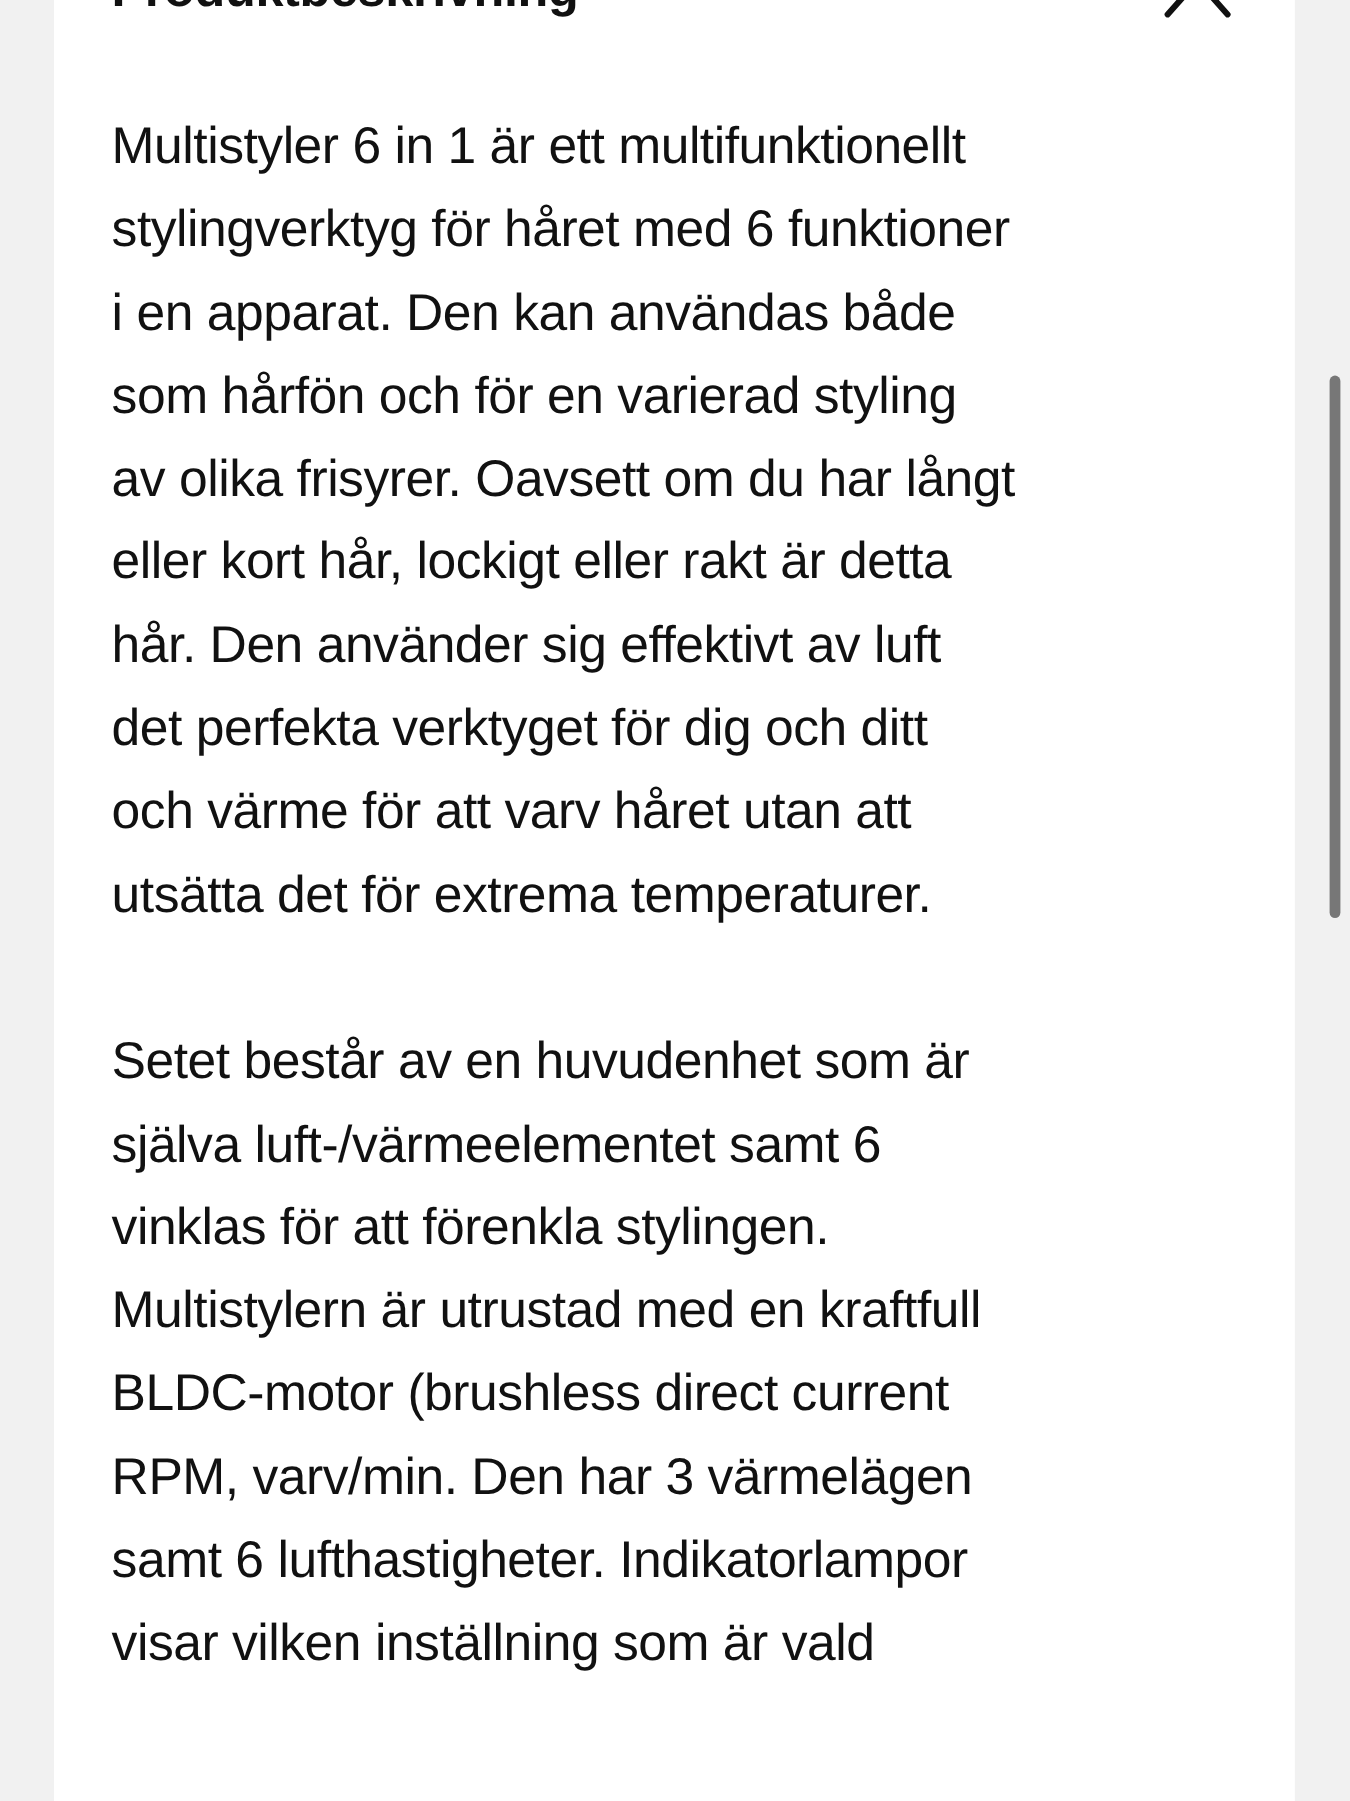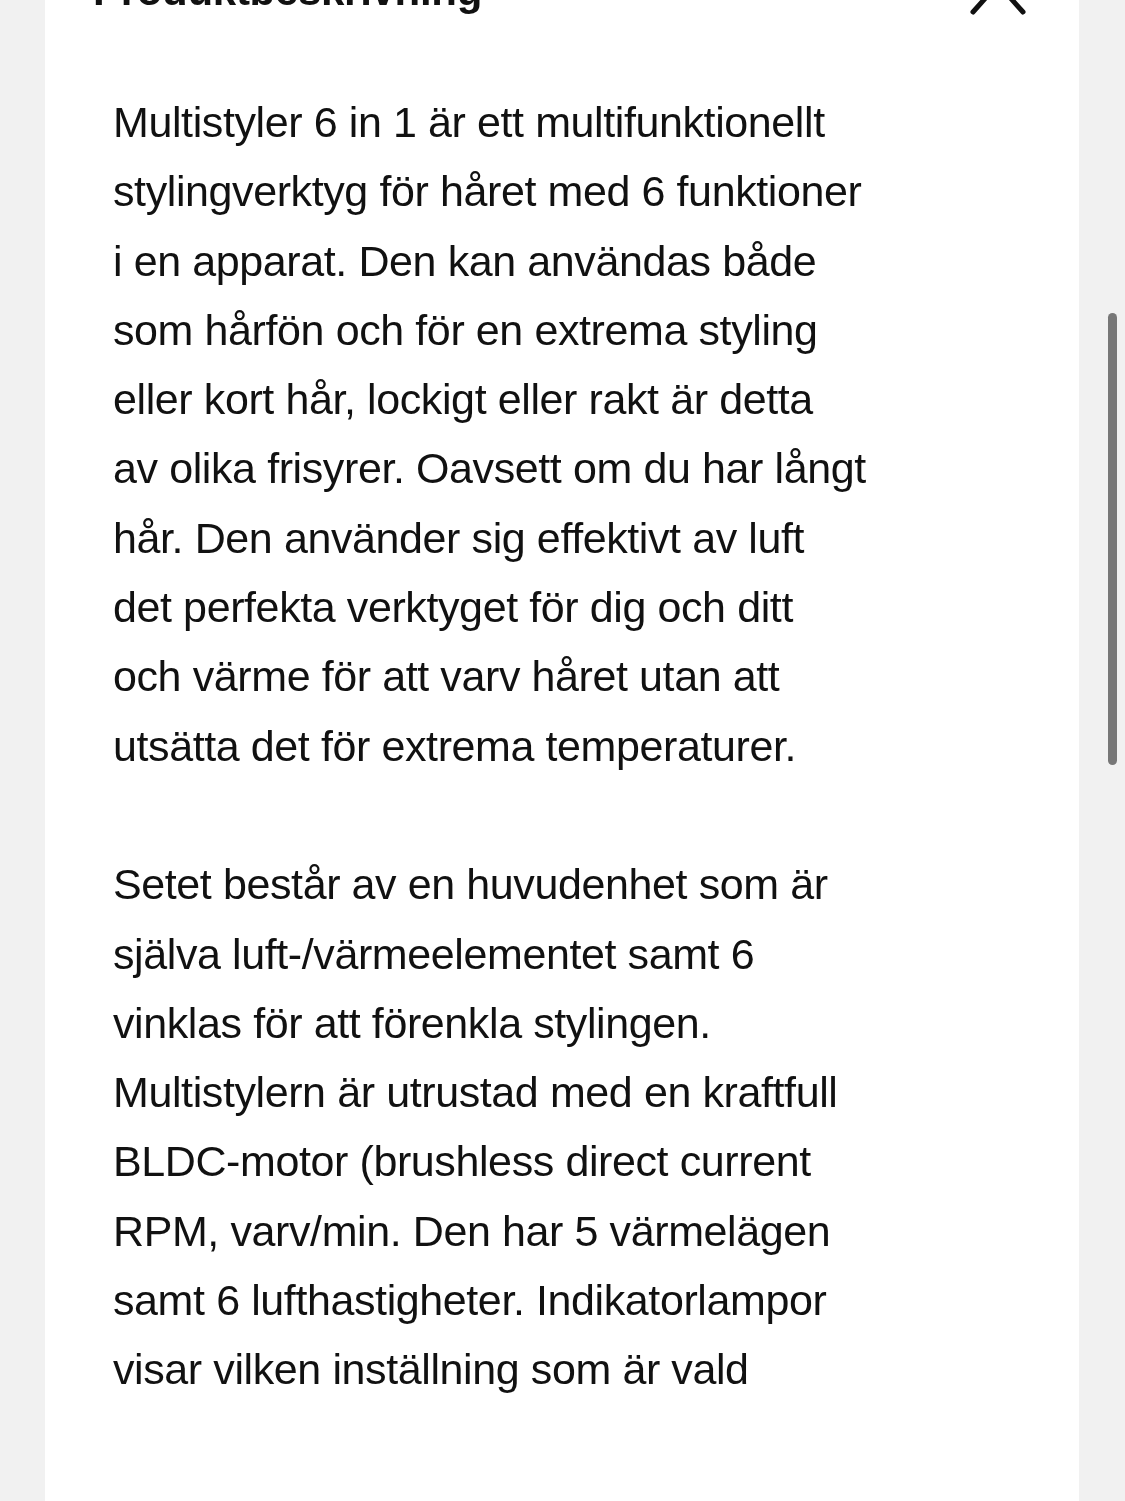--- a/index.html
+++ b/index.html
@@ -63,21 +63,20 @@
     font-size: 43px;
     color: #111111;
   }
   .para { margin: 0; padding: 0; }
   .line {
     display: block;
     height: 69.3px;
     line-height: 69.3px;
     white-space: nowrap;
     letter-spacing: -0.4px;
-    margin-left: 20px;
   }
   .para-gap { height: 69.3px; }
   .scrollbar-track {
     position: absolute;
     left: 1100px;
     top: 0;
     width: 25px;
     height: 1501px;
   }
   .scrollbar-thumb {
@@ -103,36 +102,36 @@
           <polyline points="8,34 33,6 58,34" fill="none" stroke="#111111" stroke-width="5" stroke-linecap="round" stroke-linejoin="round"></polyline>
         </svg>
       </div>
     </div>
 
     <div class="content">
       <p class="para">
         <span class="line">Multistyler 6 in 1 är ett multifunktionellt</span>
         <span class="line">stylingverktyg för håret med 6 funktioner</span>
         <span class="line">i en apparat. Den kan användas både</span>
-        <span class="line">som hårfön och för en extrema styling</span>
+        <span class="line">som hårfön och för en varierad styling</span>
+        <span class="line">av olika frisyrer. Oavsett om du har långt</span>
         <span class="line">eller kort hår, lockigt eller rakt är detta</span>
-        <span class="line">av olika frisyrer. Oavsett om du har långt</span>
         <span class="line">hår. Den använder sig effektivt av luft</span>
         <span class="line">det perfekta verktyget för dig och ditt</span>
         <span class="line">och värme för att varv håret utan att</span>
         <span class="line">utsätta det för extrema temperaturer.</span>
       </p>
       <div class="para-gap"></div>
       <p class="para">
         <span class="line">Setet består av en huvudenhet som är</span>
         <span class="line">själva luft-/värmeelementet samt 6</span>
         <span class="line">vinklas för att förenkla stylingen.</span>
         <span class="line">Multistylern är utrustad med en kraftfull</span>
         <span class="line">BLDC-motor (brushless direct current</span>
-        <span class="line">RPM, varv/min. Den har 5 värmelägen</span>
+        <span class="line">RPM, varv/min. Den har 3 värmelägen</span>
         <span class="line">samt 6 lufthastigheter. Indikatorlampor</span>
         <span class="line">visar vilken inställning som är vald</span>
       </p>
     </div>
   </div>
 
   <div class="scrollbar-track">
     <div class="scrollbar-thumb"></div>
   </div>
 </div>

